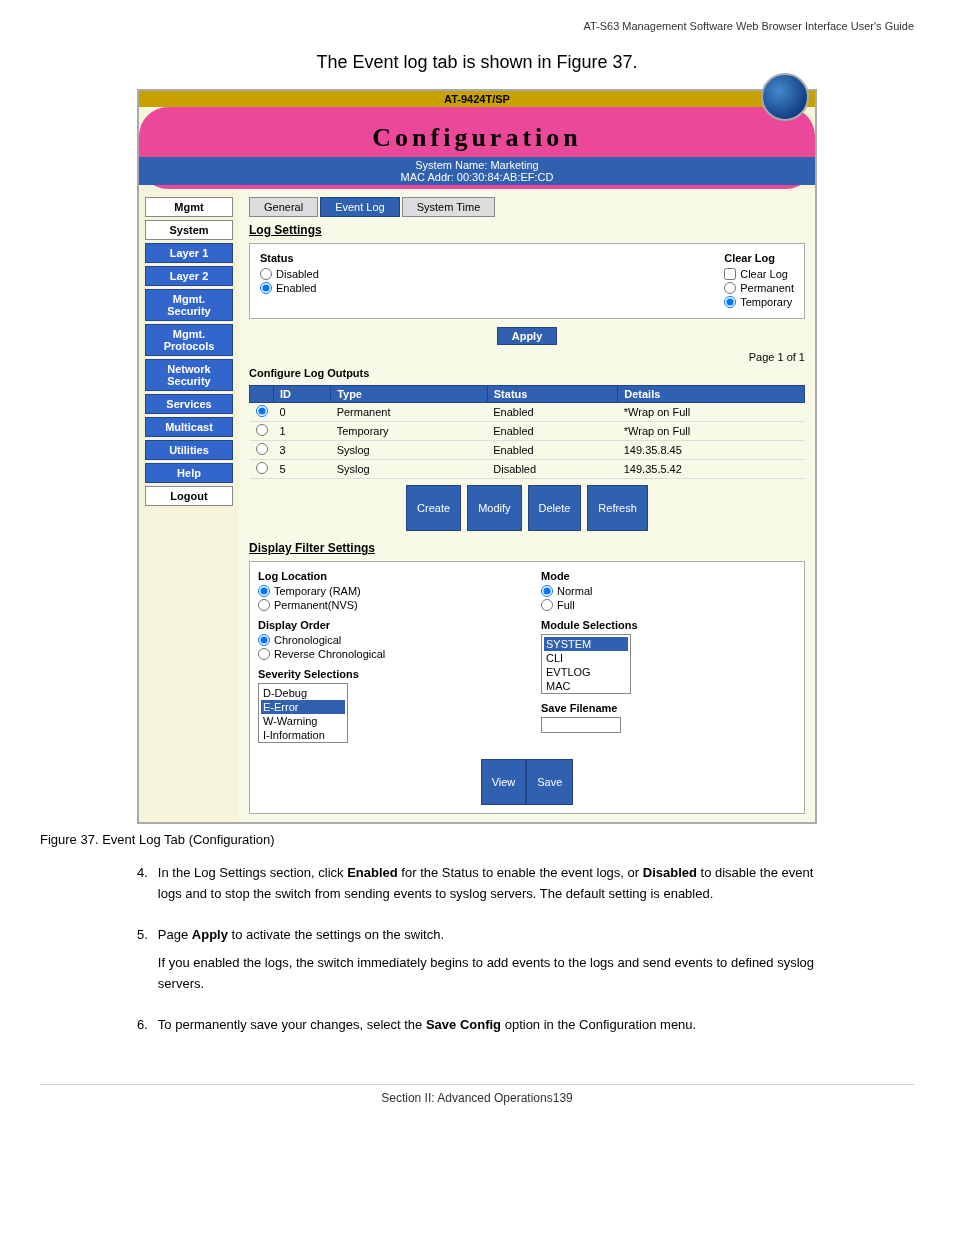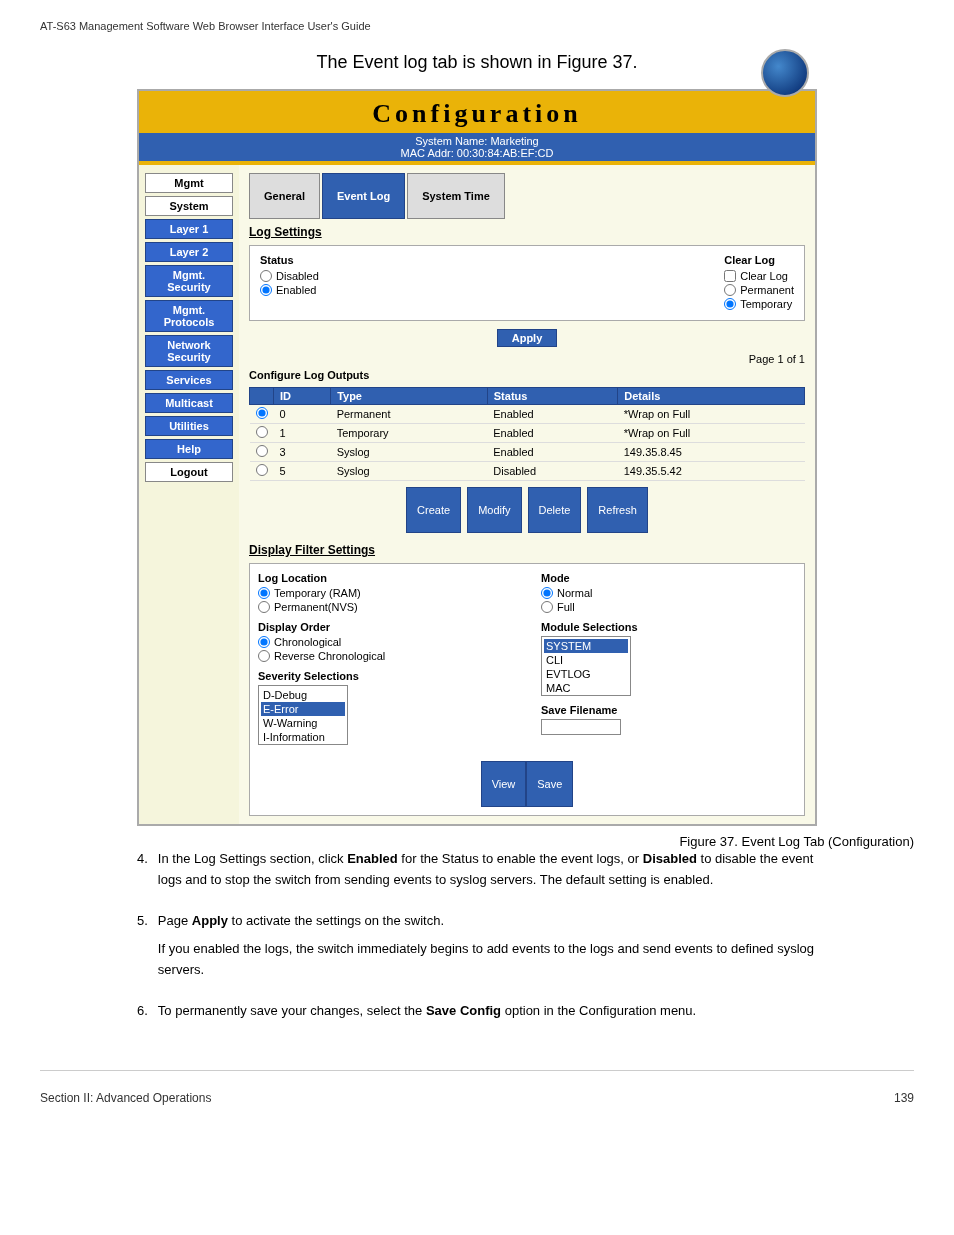--- a/index.html
+++ b/index.html
@@ -6,20 +6,21 @@
     body {
       font-family: Arial, sans-serif;
       font-size: 13px;
       background: #fff;
       color: #000;
       width: 954px;
       min-height: 1235px;
       padding: 20px 40px;
     }
     .page-header {
+      text-align: right;
       font-size: 11px;
       color: #333;
       margin-bottom: 20px;
     }
     .intro-text {
       text-align: center;
       font-size: 18px;
       margin-bottom: 16px;
     }
     
@@ -31,23 +32,24 @@
     }
     .ui-title-bar {
       background: #c8a000;
       text-align: center;
       padding: 2px 6px;
       font-size: 11px;
       color: #000;
       font-weight: bold;
     }
     .ui-header {
-      background: #eab308;
+      background: #ec4899;
       text-align: center;
-      padding: 8px 0 4px 0;
+      padding: 16px 0 4px 0;
+      border-radius: 29px;
     }
     .ui-header .config-title {
       font-size: 26px;
       font-weight: bold;
       letter-spacing: 4px;
       color: #000;
       font-family: Georgia, serif;
     }
     .ui-system-info {
       background: #3060b0;
@@ -104,25 +106,24 @@
       padding: 8px 10px;
       background: #f9f9e8;
     }
     
     .tabs {
       display: flex;
       gap: 2px;
       margin-bottom: 6px;
     }
     .tab {
-      padding: 16px 14px;
+      padding: 3px 14px;
       font-size: 11px;
       cursor: pointer;
       border: 1px solid #888;
-      font-weight: bold;
     }
     .tab.active {
       background: #3060b0;
       color: #fff;
       border-color: #224488;
     }
     .tab.inactive {
       background: #ddd;
       color: #000;
     }
@@ -269,22 +270,23 @@
       padding: 1px 2px;
     }
     .bottom-buttons {
       display: flex;
       gap: 0;
       justify-content: center;
       margin-top: 8px;
     }
     
     .figure-caption {
-      text-align: right;
+      text-align: left;
       font-size: 13px;
+      margin-bottom: 16px;
     }
     
     .body-text {
       width: 680px;
       margin: 0 auto;
       font-size: 13px;
       line-height: 1.6;
     }
     .body-text .step {
       display: flex;
@@ -293,42 +295,45 @@
     }
     .body-text .step-num {
       flex-shrink: 0;
       font-weight: normal;
     }
     .body-text .step-content p {
       margin-bottom: 8px;
     }
     .footer {
       display: flex;
-      justify-content: space-between;
+      justify-content: center;
       margin-top: 40px;
       font-size: 12px;
       color: #333;
       border-top: 1px solid #ccc;
-      padding-top: 20px;
+      padding-top: 6px;
       width: 100%;
     }
     input[type="radio"] { width: 12px; height: 12px; }
     input[type="checkbox"] { width: 12px; height: 12px; }
   </style>
 </head>
 <body>
 
 <div class="page-header">
   <span>AT-S63 Management Software Web Browser Interface User's Guide</span>
 </div>
 
 <p class="intro-text">The Event log tab is shown in Figure 37.</p>
 
 <div class="ui-frame">
 
+  <div class="ui-title-bar">
+    <span>AT-9424T/SP</span>
+  </div>
 
   <div class="ui-header" style="position:relative;">
     <div class="ui-globe"></div>
     <div class="config-title">Configuration</div>
     <div class="ui-system-info">
       <div>System Name: Marketing</div>
       <div>MAC Addr: 00:30:84:AB:EF:CD</div>
     </div>
   </div>
 

